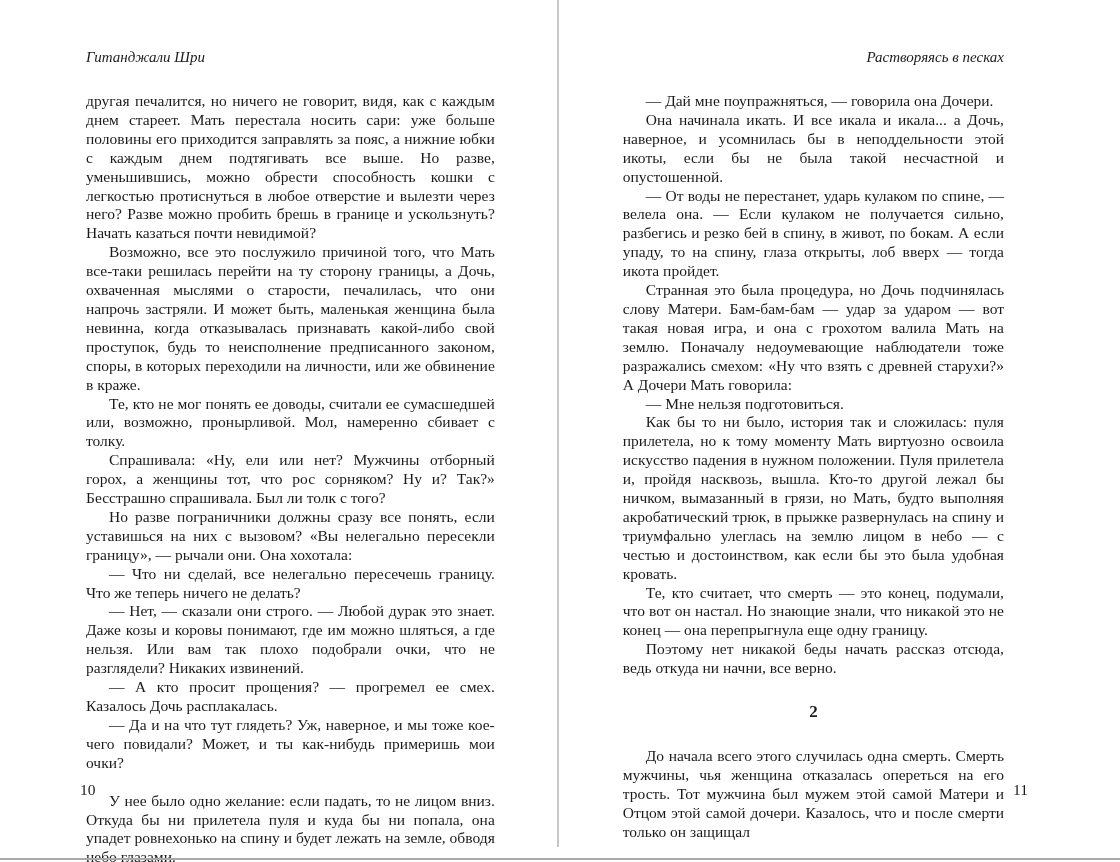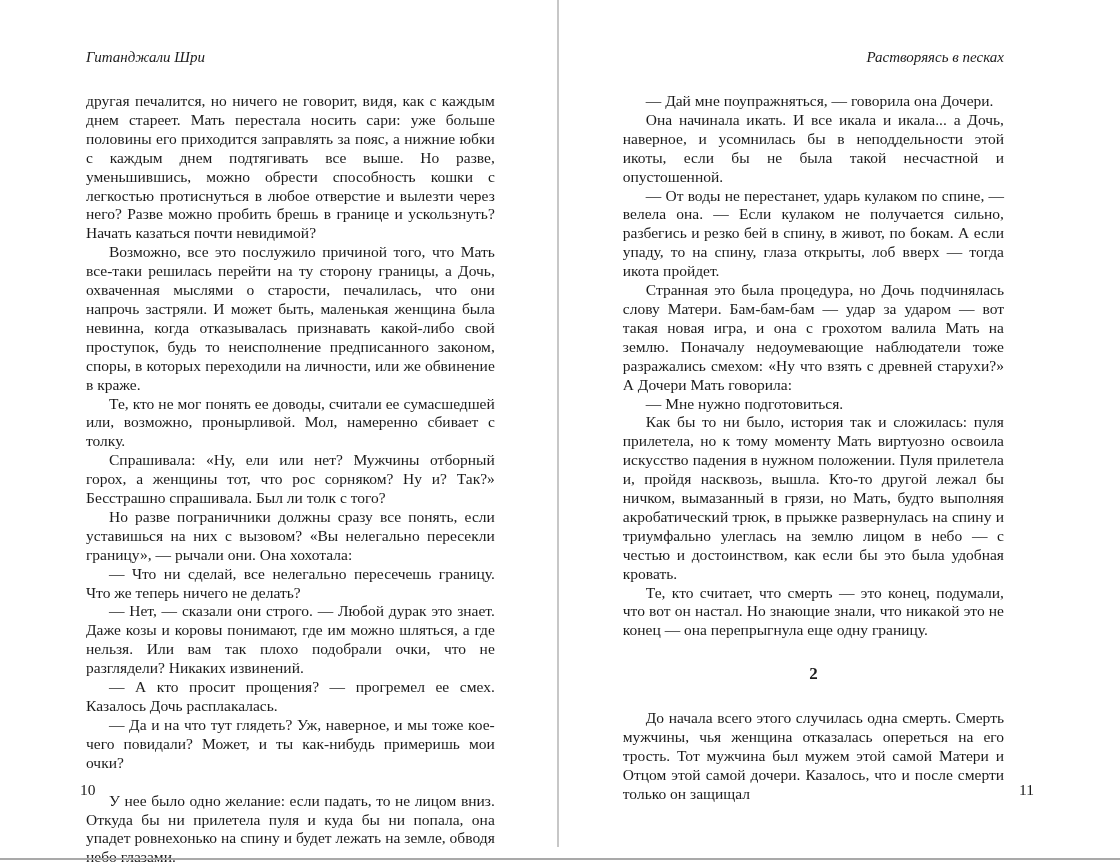--- a/index.html
+++ b/index.html
@@ -63,21 +63,21 @@
     line-height: 19px;
   }
   .page-number {
     position: absolute;
     top: 782px;
     font-size: 15.5px;
     line-height: 16px;
     color: #1b1b1b;
   }
   .page.left  .page-number { left: 80px; }
-  .page.right .page-number { right: 86px; font-family: Liberation Serif, serif; }
+  .page.right .page-number { right: 92px; font-family: Liberation Serif, serif; }
   .bottom-rule {
     position: absolute;
     left: 0; top: 858px;
     width: 1120px; height: 2px;
     background: #a9a9a9;
   }
 </style>
 </head>
 <body>
 
@@ -102,23 +102,24 @@
 
   <div class="divider"></div>
 
   <section class="page right">
     <div class="running-head">Растворяясь в песках</div>
     <div class="body-text">
       <p>— Дай мне поупражняться, — говорила она Дочери.</p>
       <p>Она начинала икать. И все икала и икала... а Дочь, наверное, и усомнилась бы в неподдельности этой икоты, если бы не была такой несчастной и опустошенной.</p>
       <p>— От воды не перестанет, ударь кулаком по спине, — велела она. — Если кулаком не получается сильно, разбегись и резко бей в спину, в живот, по бокам. А если упаду, то на спину, глаза открыты, лоб вверх — тогда икота пройдет.</p>
       <p>Странная это была процедура, но Дочь подчинялась слову Матери. Бам-бам-бам — удар за ударом — вот такая новая игра, и она с грохотом валила Мать на землю. Поначалу недоумевающие наблюдатели тоже разражались смехом: «Ну что взять с древней старухи?» А Дочери Мать говорила:</p>
-      <p>— Мне нужно подготовиться.</p>
+      <p>— Мне нельзя подготовиться.</p>
       <p>Как бы то ни было, история так и сложилась: пуля прилетела, но к тому моменту Мать виртуозно освоила искусство падения в нужном положении. Пуля прилетела и, пройдя насквозь, вышла. Кто-то другой лежал бы ничком, вымазанный в грязи, но Мать, будто выполняя акробатический трюк, в прыжке развернулась на спину и триумфально улеглась на землю лицом в небо — с честью и достоинством, как если бы это была удобная кровать.</p>
       <p>Те, кто считает, что смерть — это конец, подумали, что вот он настал. Но знающие знали, что никакой это не конец — она перепрыгнула еще одну границу.</p>
+      <p>Поэтому нет никакой беды начать рассказ отсюда, ведь откуда ни начни, все верно.</p>
       <p class="section-number">2</p>
       <p>До начала всего этого случилась одна смерть. Смерть мужчины, чья женщина отказалась опереться на его трость. Тот мужчина был мужем этой самой Матери и Отцом этой самой дочери. Казалось, что и после смерти только он защищал</p>
     </div>
     <div class="page-number">11</div>
   </section>
 
   <div class="bottom-rule"></div>
 </div>
 
 </body></html>

